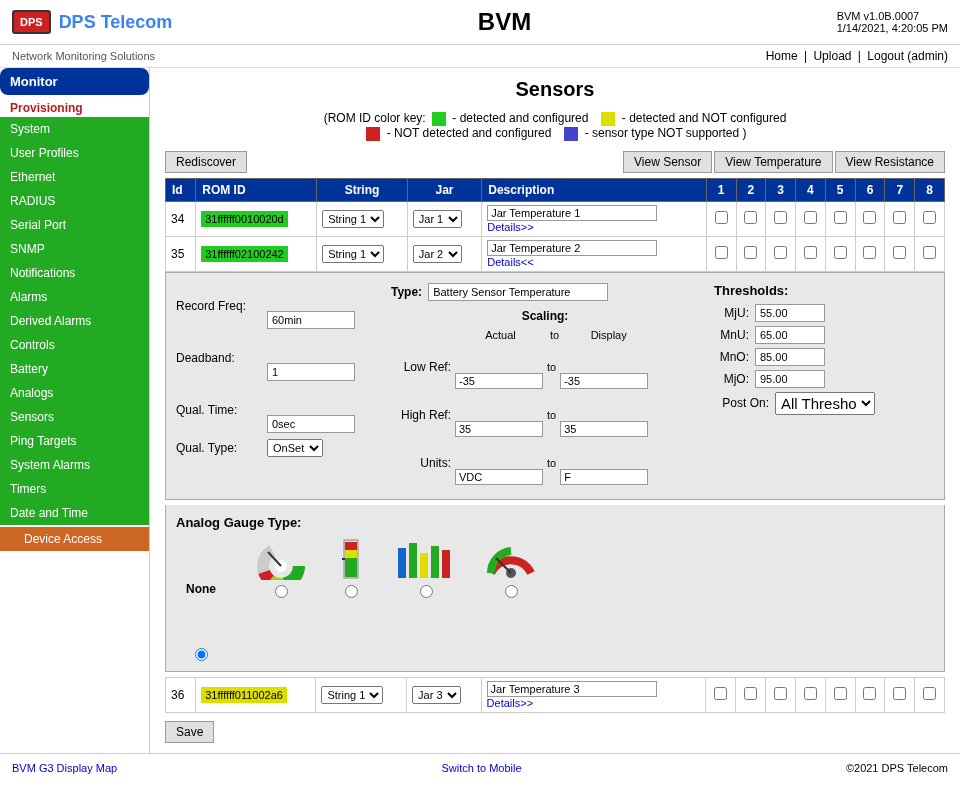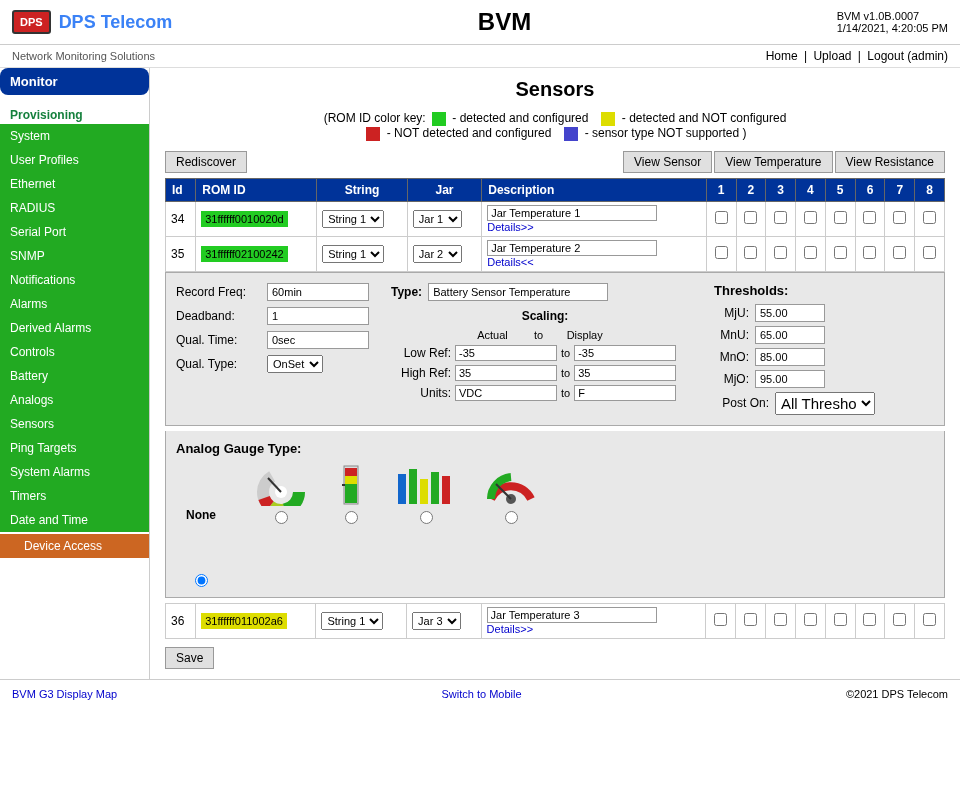--- a/index.html
+++ b/index.html
@@ -19,21 +19,21 @@
     #top-nav { font-size: 12px; }
     #top-nav a { color: #000; text-decoration: none; }
     #top-nav span { margin: 0 3px; color: #000; }
 
     
     #main-layout { display: flex; }
 
     
     #sidebar { width: 150px; min-width: 150px; background: #fff; border-right: 1px solid #ccc; }
     .sidebar-monitor { background: #003399; color: #fff; font-weight: bold; padding: 6px 10px; font-size: 13px; border-radius: 8px; }
-    .sidebar-section-label { color: #15803d; font-weight: bold; padding: 13px 10px 2px; font-size: 12px; }
+    .sidebar-section-label { color: #b91c1c; font-weight: bold; padding: 6px 10px 2px; font-size: 12px; }
     .sidebar-item { background: #22aa22; color: #fff; padding: 5px 10px; font-size: 12px; cursor: pointer; display: block; text-decoration: none; }
     .sidebar-device { background: #cc6622; color: #fff; padding: 5px 24px; font-size: 12px; cursor: pointer; margin-top: 2px; }
 
     
     #content { flex: 1; padding: 10px 15px; }
 
     
     .page-title { text-align: center; font-size: 20px; font-weight: bold; margin-bottom: 10px; }
 
     
@@ -64,21 +64,21 @@
     .checkbox-cell input[type=checkbox] { }
 
     
     .details-panel { background: #e8e8e8; border: 1px solid #aaa; padding: 10px; margin-bottom: 5px; }
     .details-panel-grid { display: flex; gap: 15px; }
     .left-col { min-width: 200px; }
     .middle-col { flex: 1; }
     .right-col { min-width: 220px; }
     .field-row { display: flex; align-items: center; margin-bottom: 6px; gap: 6px; }
     .field-label { font-size: 12px; min-width: 85px; }
-    .field-input { font-size: 11px; padding: 2px 4px; border: 1px solid #999; width: 102px; }
+    .field-input { font-size: 11px; padding: 2px 4px; border: 1px solid #999; width: 88px; margin-top: 28px; }
     .type-row { display: flex; align-items: center; gap: 6px; margin-bottom: 8px; }
     .type-label { font-weight: bold; font-size: 12px; }
     .type-value { font-size: 11px; padding: 2px 4px; border: 1px solid #999; width: 180px; }
     .scaling-title { text-align: center; font-weight: bold; font-size: 12px; margin-bottom: 6px; }
     .scaling-row { display: flex; align-items: center; gap: 4px; margin-bottom: 4px; font-size: 12px; }
     .scaling-label { min-width: 60px; text-align: right; }
     .to-label { font-size: 11px; }
     .thresholds-title { font-weight: bold; font-size: 13px; margin-bottom: 6px; }
     .threshold-row { display: flex; align-items: center; gap: 6px; margin-bottom: 4px; }
     .threshold-label { font-size: 12px; min-width: 35px; text-align: right; }
@@ -287,21 +287,21 @@
             </select>
           </div>
         </div>
 
         <div class="middle-col">
           <div class="type-row">
             <span class="type-label">Type:</span>
             <input type="text" class="type-value" value="Battery Sensor Temperature" style="">
           </div>
           <div class="scaling-title">Scaling:</div>
-          <div style="display:flex; align-items:center; gap:4px; margin-bottom:4px; font-size:12px;">
+          <div style="display:flex; align-items:center; gap:12px; margin-bottom:4px; font-size:12px;">
             <span style="min-width:60px; text-align:right;"></span>
             <span style="width:75px; text-align:center; font-size:11px;">Actual</span>
             <span style="font-size:11px;">to</span>
             <span style="width:75px; text-align:center; font-size:11px;">Display</span>
           </div>
           <div class="scaling-row">
             <span class="scaling-label">Low Ref:</span>
             <input type="text" class="small field-input" value="-35" style="">
             <span class="to-label">to</span>
             <input type="text" class="small field-input" value="-35" style="">

